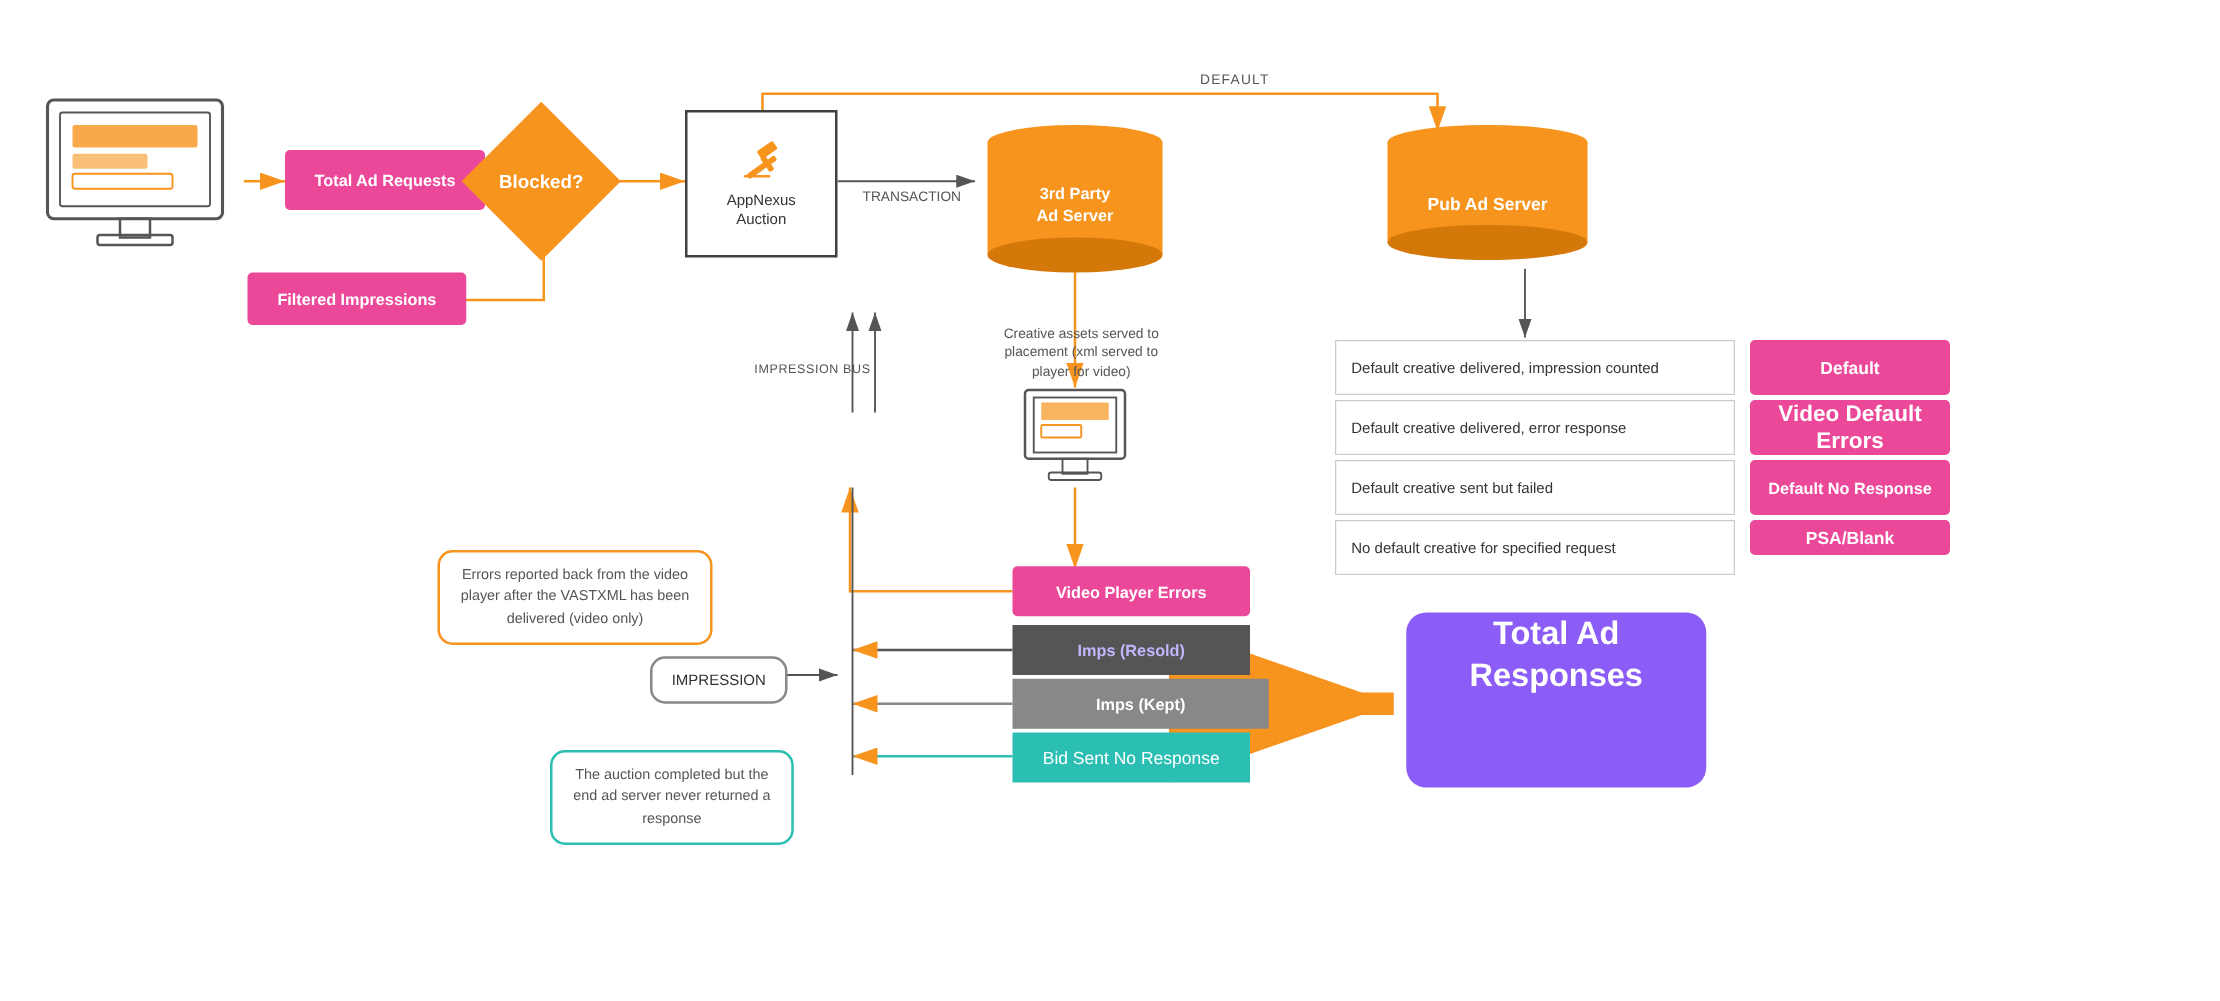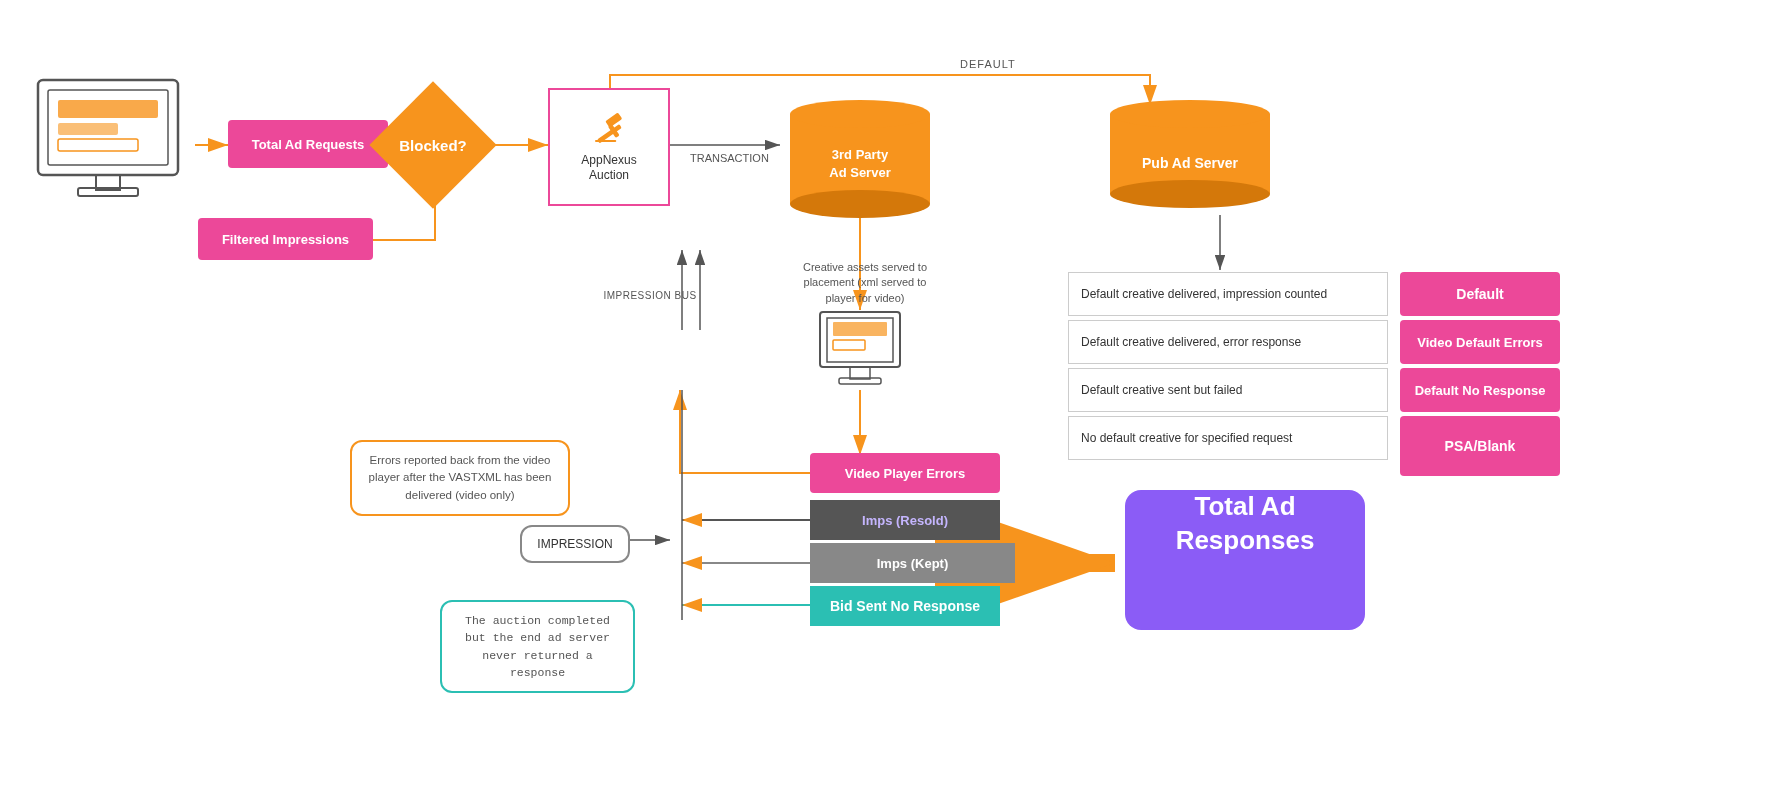--- a/index.html
+++ b/index.html
@@ -27,21 +27,21 @@
       border-radius: 4px;
       display: flex;
       align-items: center;
       justify-content: center;
       position: absolute;
     }
 
     
     .auction-box {
       position: absolute;
-      border: 2px solid #ec4899;
+      border: 2px solid #404040;
       background: #fff;
       text-align: center;
       padding: 20px;
       font-size: 12px;
     }
 
     
     .cylinder {
       position: absolute;
       text-align: center;
@@ -116,21 +116,21 @@
       position: absolute;
       border: 2px solid;
       border-radius: 12px;
       background: #fff;
       font-size: 12px;
       text-align: center;
       padding: 10px 12px;
       color: #333;
     }
     .callout.orange-border { border-color: #F7941D; }
-    .callout.teal-border { border-color: #2bbfb3; font-family: Liberation Mono, monospace; }
+    .callout.teal-border { border-color: #2bbfb3; }
     .callout.gray-border { border-color: #888; }
 
     
     .dark-bar {
       position: absolute;
       display: flex;
       align-items: center;
       justify-content: center;
       color: #fff;
       font-weight: bold;
@@ -138,21 +138,21 @@
     }
 
     
     .teal-bar {
       position: absolute;
       background: #2bbfb3;
       display: flex;
       align-items: center;
       justify-content: center;
       color: #fff;
-      font-weight: bold;
+      font-weight: normal;
       font-size: 14px;
     }
   </style>
 </head>
 <body>
 
 <div class="diagram">
 
   <svg class="arrows">
 
@@ -291,25 +291,25 @@
   <div class="white-box" style="left:1068px;top:368px;width:320px;height:44px;font-size:12px;">
     <span>Default creative sent but failed</span>
   </div>
 
   <div class="white-box" style="left:1068px;top:416px;width:320px;height:44px;font-size:12px;">
     <span>No default creative for specified request</span>
   </div>
 
   <div class="orange-box" style="left:1400px;top:272px;width:160px;height:44px;font-size:14px;">Default</div>
 
-  <div class="orange-box" style="left:1400px;top:320px;width:160px;height:44px;font-size:13px;">Video Default Errors</div>
+  <div class="orange-box" style="left:1400px;top:320px;width:160px;height:44px;font-size:18px;">Video Default Errors</div>
 
   <div class="orange-box" style="left:1400px;top:368px;width:160px;height:44px;font-size:13px;">Default No Response</div>
 
-  <div class="orange-box" style="left:1400px;top:416px;width:160px;height:60px;font-size:14px;">PSA/Blank</div>
+  <div class="orange-box" style="left:1400px;top:416px;width:160px;height:28px;font-size:14px;">PSA/Blank</div>
 
   <div class="orange-box" style="left:810px;top:453px;width:190px;height:40px;font-size:13px;">Video Player Errors</div>
 
   <div class="dark-bar" style="position:absolute;left:810px;top:500px;width:190px;height:40px;background:#555555;color:#c4b5fd;font-weight:bold;font-size:13px;display:flex;align-items:center;justify-content:center;">Imps (Resold)</div>
 
   <div class="dark-bar" style="position:absolute;left:810px;top:543px;width:205px;height:40px;background:#888888;color:#fff;font-weight:bold;font-size:13px;display:flex;align-items:center;justify-content:center;">Imps (Kept)</div>
 
   <div class="teal-bar" style="left:810px;top:586px;width:190px;height:40px;">Bid Sent No Response</div>
 
   <div class="callout orange-border" style="left:350px;top:440px;width:220px;font-size:11.5px;color:#555;line-height:1.5;">

